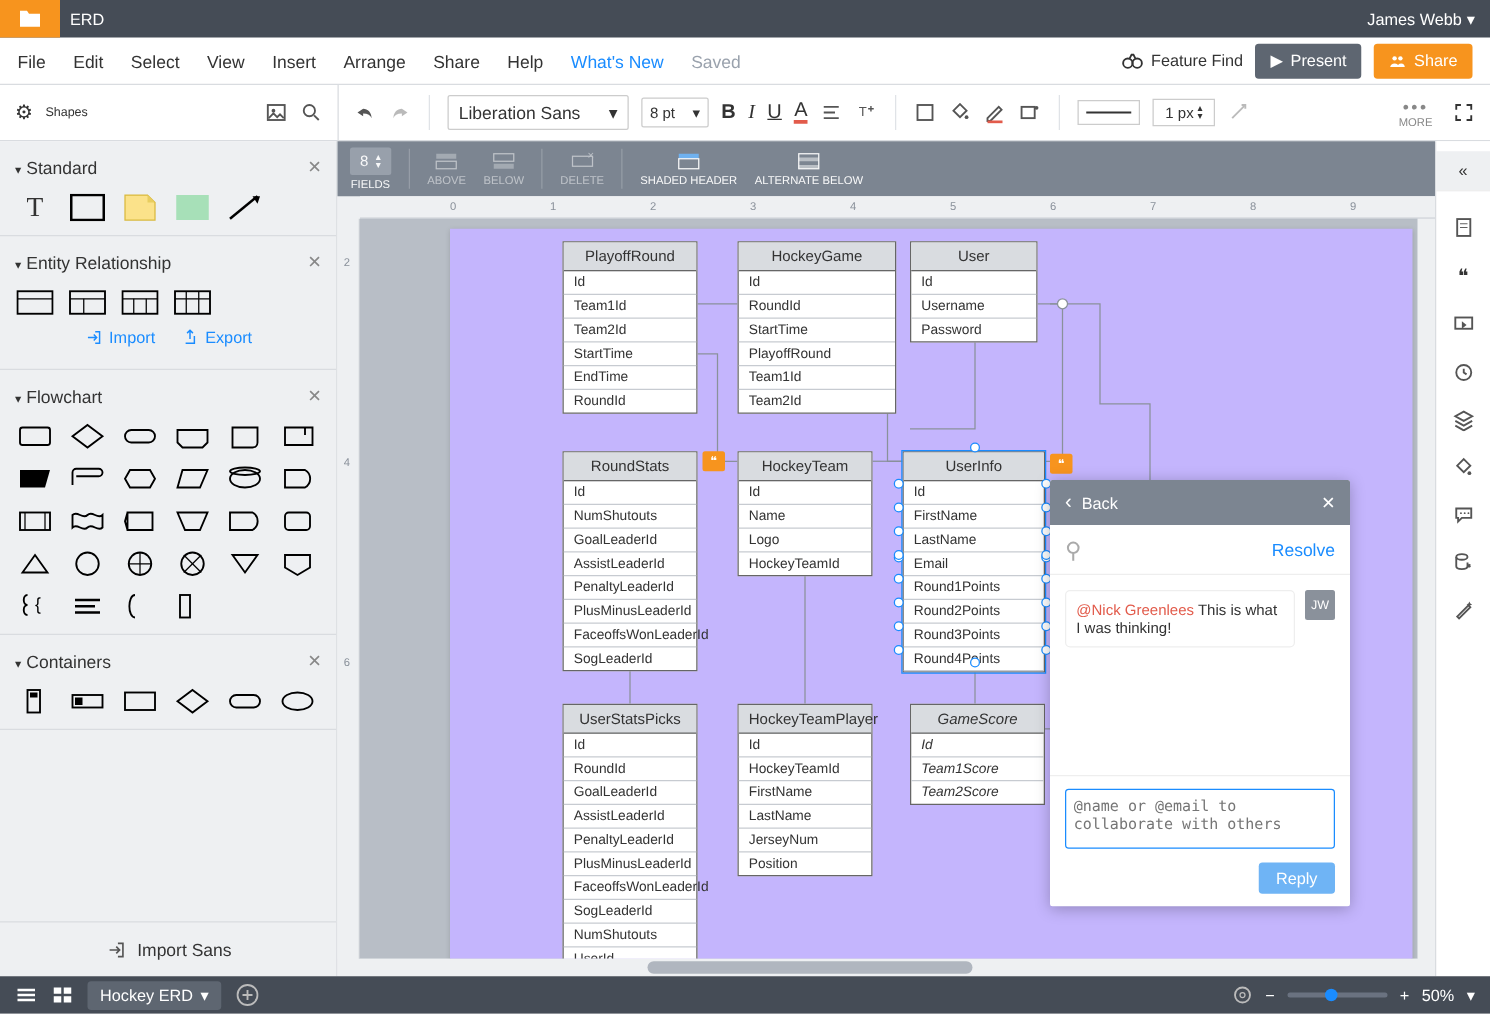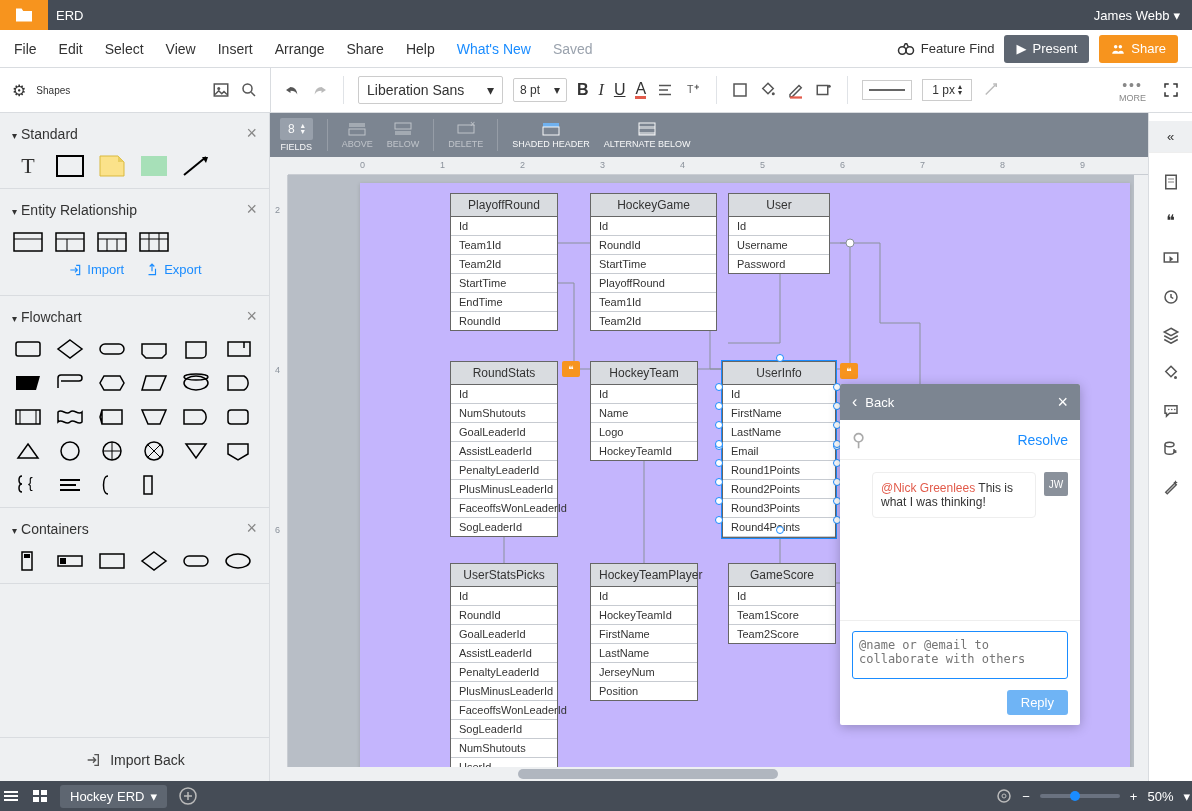--- a/index.html
+++ b/index.html
@@ -84,31 +84,31 @@
 
 .right-rail { width: 44px; border-left: 1px solid #d9dce0; background: #fff; display: flex; flex-direction: column; align-items: center; padding-top: 8px; gap: 20px; }
 .rail-collapse { height: 32px; display: flex; align-items: center; justify-content: center; width: 100%; border-bottom: 1px solid #eee; background: #eef0f2; }
 
 
 .comment-panel { position: absolute; left: 840; top: 384px; width: 240px; background: #fff; box-shadow: 0 2px 12px rgba(0,0,0,0.25); border-radius: 2px; z-index: 50; }
 .comment-panel .cp-head { height: 36px; background: #7c8591; color: #fff; display: flex; align-items: center; padding: 0 12px; gap: 8px; border-radius: 2px 2px 0 0; }
 .comment-panel .cp-head .close { margin-left: auto; font-size: 18px; cursor: pointer; }
 .comment-panel .cp-sub { height: 40px; display: flex; align-items: center; padding: 0 12px; border-bottom: 1px solid #eee; }
 .comment-panel .cp-sub .resolve { margin-left: auto; color: #1a8cff; font-size: 14px; }
-.comment-panel .cp-body { padding: 12px; min-height: 160px; margin-left: 20px; }
+.comment-panel .cp-body { padding: 12px; min-height: 160px; }
 .comment-panel .msg { display: flex; gap: 8px; }
 .comment-panel .msg .bubble { background: #fff; border: 1px solid #eee; padding: 8px; border-radius: 4px; font-size: 12px; flex: 1; }
 .comment-panel .msg .avatar { width: 24px; height: 24px; background: #8a919b; color: #fff; font-size: 10px; display: flex; align-items: center; justify-content: center; border-radius: 2px; }
 .comment-panel .mention { color: #e25b4b; }
 .comment-panel .cp-foot { padding: 10px 12px; border-top: 1px solid #eee; }
 .comment-panel .cp-input { width: 100%; height: 48px; border: 1px solid #1a8cff; border-radius: 3px; padding: 6px; font-size: 12px; color: #999; resize: none; outline: none; }
 .comment-panel .reply-btn { float: right; margin-top: 8px; background: #6fb4f5; color: #fff; border: none; padding: 5px 14px; border-radius: 3px; font-size: 13px; }
 
 
-.bottombar { position: absolute; bottom: 0; left: 0; right: 0; height: 30px; background: #454c56; display: flex; align-items: center; color: #fff; padding: 0 2px; gap: 12px; }
+.bottombar { position: absolute; bottom: 0; left: 0; right: 0; height: 30px; background: #454c56; display: flex; align-items: center; color: #fff; padding: 0 12px; gap: 12px; }
 .bottombar .page-tab { background: #5e6671; padding: 4px 10px; border-radius: 3px; font-size: 13px; display: flex; align-items: center; gap: 6px; }
 .bottombar .zoom { margin-left: auto; display: flex; align-items: center; gap: 10px; font-size: 13px; }
 .bottombar .slider { width: 80px; height: 4px; background: #6a7280; border-radius: 2px; position: relative; }
 .bottombar .slider::after { content: ''; position: absolute; left: 30px; top: -3px; width: 10px; height: 10px; background: #1a8cff; border-radius: 50%; }
 
 .scroll-h { position: absolute; bottom: 0; left: 18px; right: 14px; height: 14px; background: #eef0f2; }
 .scroll-h .thumb { position: absolute; left: 230px; width: 260px; height: 10px; top: 2px; background: #b0b6bf; border-radius: 5px; }
 .scroll-v { position: absolute; right: 0; top: 62px; bottom: 14px; width: 14px; background: #eef0f2; }
 
 svg.icon { width: 18px; height: 18px; }
@@ -555,21 +555,21 @@
                 <ellipse cx="14" cy="11" rx="12" ry="7" fill="none" stroke="#000" stroke-width="1.5"></ellipse>
               </svg>
             </div>
           </div>
     </div>
     </div>
     <div class="import-data">
       <svg width="18" height="16" viewBox="0 0 24 24">
           <path d="M14 4h6v16h-6M4 12h12m-4-4l4 4-4 4" fill="none" stroke="#555" stroke-width="2"></path>
         </svg>
-      <span>Import Back</span>
+      <span>Import Sans</span>
     </div>
   </div>
 
   <div class="canvas-wrap">
     <div class="canvas-toolbar">
       <div class="ctb-item">
         <div class="fields-num">
             <span>8</span>
             <span style="font-size:8px;line-height:6px">▴<br>▾</span>
           </div>
@@ -740,21 +740,21 @@
           </div>
           <div class="erd" style="left: 230px; top: 380px; width: 108px;">
             <div class="erd-head">HockeyTeamPlayer</div>
             <div class="erd-row">Id</div>
             <div class="erd-row">HockeyTeamId</div>
             <div class="erd-row">FirstName</div>
             <div class="erd-row">LastName</div>
             <div class="erd-row">JerseyNum</div>
             <div class="erd-row">Position</div>
           </div>
-          <div class="erd" style="left: 368px; top: 380px; width: 108px;">
+          <div class="erd" style="left: 368px; top: 380px; width: 108px; font-style: italic;">
             <div class="erd-head">GameScore</div>
             <div class="erd-row">Id</div>
             <div class="erd-row">Team1Score</div>
             <div class="erd-row">Team2Score</div>
           </div>
         </div>
     </div>
     <div class="scroll-h">
         <div class="thumb"></div>
       </div>

